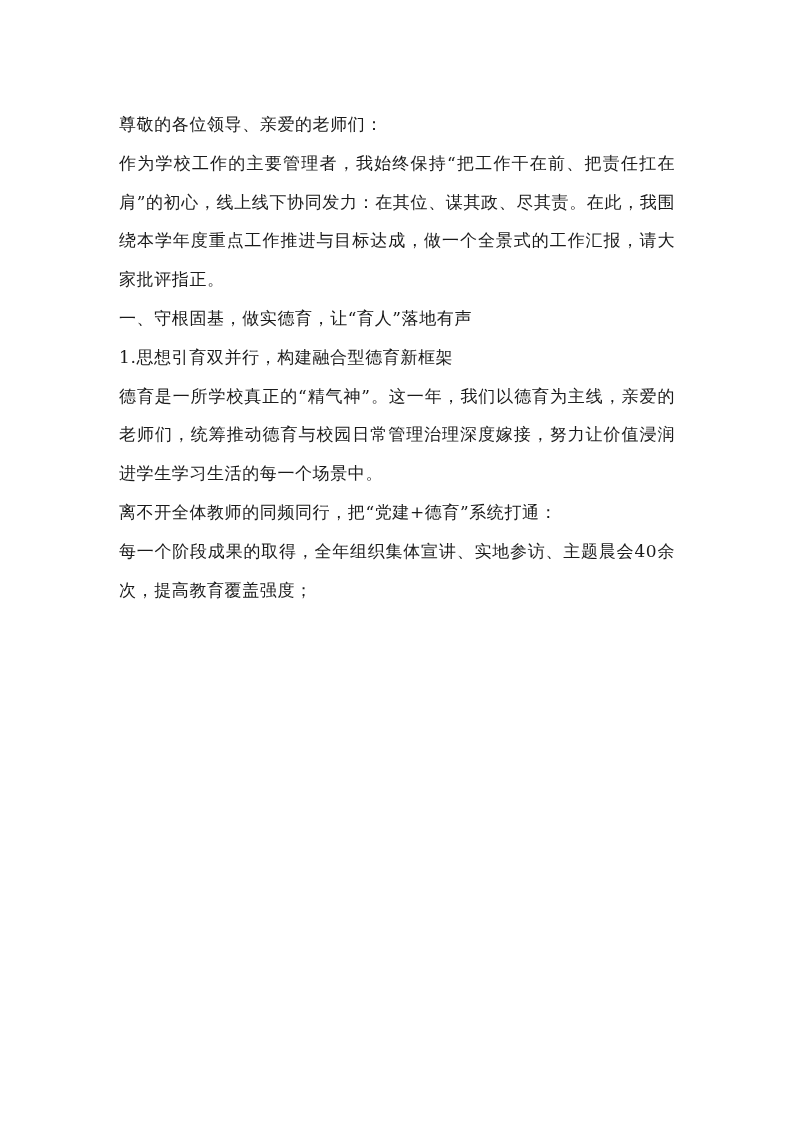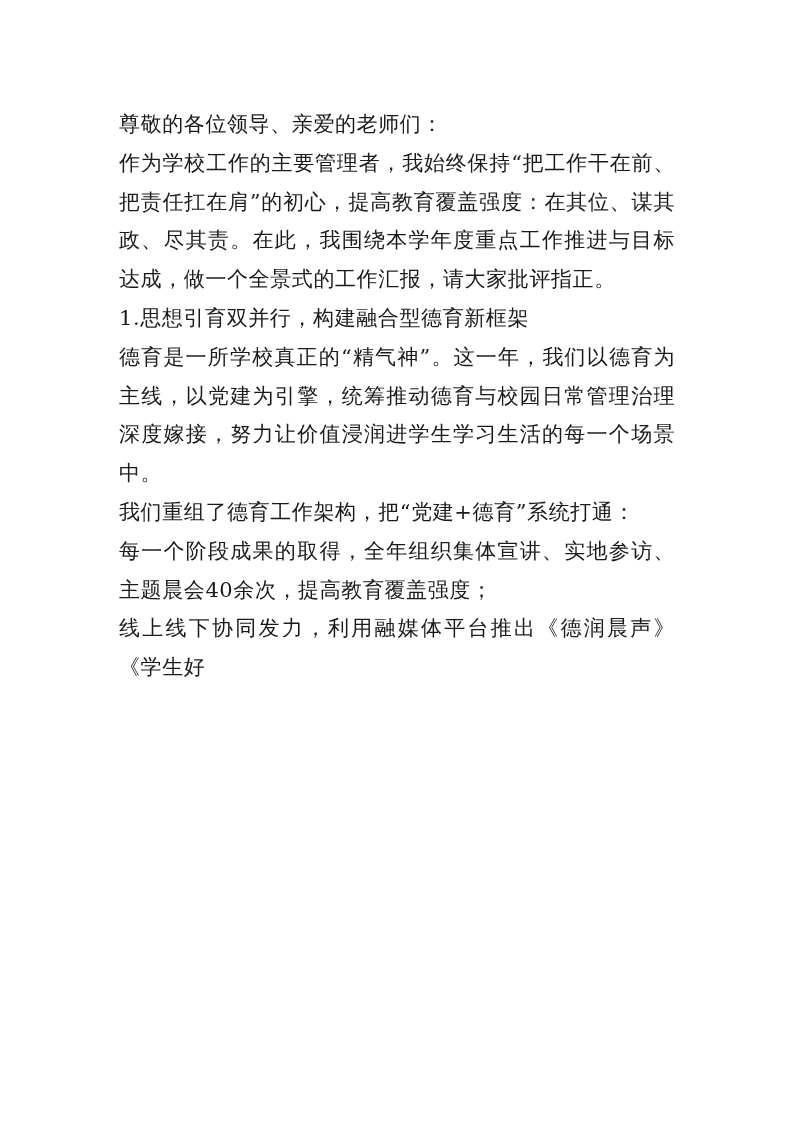--- a/index.html
+++ b/index.html
@@ -3,36 +3,36 @@
 <meta charset="utf-8">
 <style>
   html, body { margin: 0; padding: 0; background: #ffffff; }
   body { width: 793px; height: 1122px; overflow: hidden; position: relative; }
   .page {
     position: absolute;
     left: 119px;
     top: 105px;
     width: 556px;
     font-family: "DejaVu Serif", "Liberation Serif", serif;
-    font-size: 21px;
+    font-size: 17px;
     line-height: 38.8px;
     color: #1a1a1a;
     letter-spacing: 0.6px;
   }
   .page p {
     margin: 0;
     padding: 0;
     text-align: justify;
     text-justify: inter-character;
   }
 </style>
 </head>
 <body>
 
 <div class="page">
   <p>尊敬的各位领导、亲爱的老师们：</p>
-  <p>作为学校工作的主要管理者，我始终保持“把工作干在前、把责任扛在肩”的初心，提高教育覆盖强度：在其位、谋其政、尽其责。在此，我围绕本学年度重点工作推进与目标达成，做一个全景式的工作汇报，请大家批评指正。</p>
+  <p>作为学校工作的主要管理者，我始终保持“把工作干在前、把责任扛在肩”的初心，线上线下协同发力：在其位、谋其政、尽其责。在此，我围绕本学年度重点工作推进与目标达成，做一个全景式的工作汇报，请大家批评指正。</p>
+  <p>一、守根固基，做实德育，让“育人”落地有声</p>
   <p>1.思想引育双并行，构建融合型德育新框架</p>
-  <p>德育是一所学校真正的“精气神”。这一年，我们以德育为主线，以党建为引擎，统筹推动德育与校园日常管理治理深度嫁接，努力让价值浸润进学生学习生活的每一个场景中。</p>
-  <p>我们重组了德育工作架构，把“党建+德育”系统打通：</p>
+  <p>德育是一所学校真正的“精气神”。这一年，我们以德育为主线，亲爱的老师们，统筹推动德育与校园日常管理治理深度嫁接，努力让价值浸润进学生学习生活的每一个场景中。</p>
+  <p>离不开全体教师的同频同行，把“党建+德育”系统打通：</p>
   <p>每一个阶段成果的取得，全年组织集体宣讲、实地参访、主题晨会40余次，提高教育覆盖强度；</p>
-  <p>线上线下协同发力，利用融媒体平台推出《德润晨声》《学生好</p>
 </div>
 
 </body></html>

